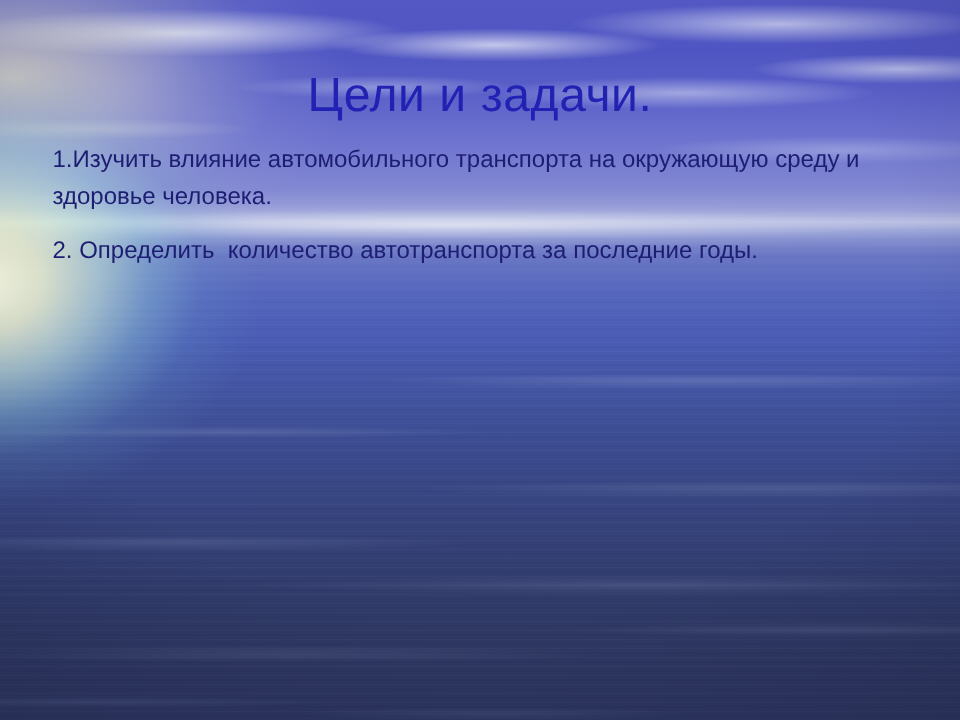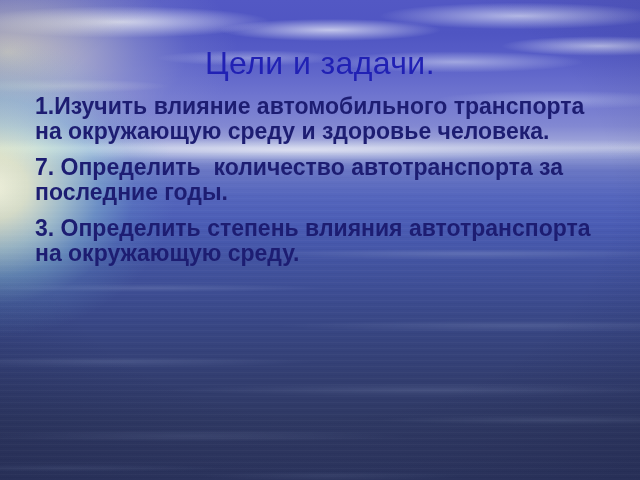--- a/index.html
+++ b/index.html
@@ -178,23 +178,23 @@
     position: absolute;
     left: 35px;
     top: 94px;
     width: 572px;
     margin: 0;
     padding: 0;
     list-style: none;
   }
 
   .bullet-item {
-    font-size: 23px;
+    font-size: 16px;
     line-height: 25px;
-    font-weight: 700;
+    font-weight: 400;
     color: #1d1d72;
     margin: 0 0 11px 0;
     white-space: pre-wrap;
   }
 
   .bullet-item:last-child {
     margin-bottom: 0;
   }
 </style>
 </head>
@@ -210,18 +210,17 @@
   <div class="bg-layer bg-waves"></div>
   <div class="bg-layer bg-glow-left"></div>
   <div class="bg-layer bg-vignette"></div>
 
   <div class="content">
 
     <div class="slide-title">Цели и задачи.</div>
 
     <ul class="bullet-list">
       <li class="bullet-item">1.Изучить влияние автомобильного транспорта на окружающую среду и здоровье человека.</li>
-      <li class="bullet-item">7. Определить  количество автотранспорта за последние годы.</li>
-      <li class="bullet-item">3. Определить степень влияния автотранспорта на окружающую среду.</li>
+      <li class="bullet-item">2. Определить  количество автотранспорта за последние годы.</li>
     </ul>
 
   </div>
 </div>
 
 </body></html>

